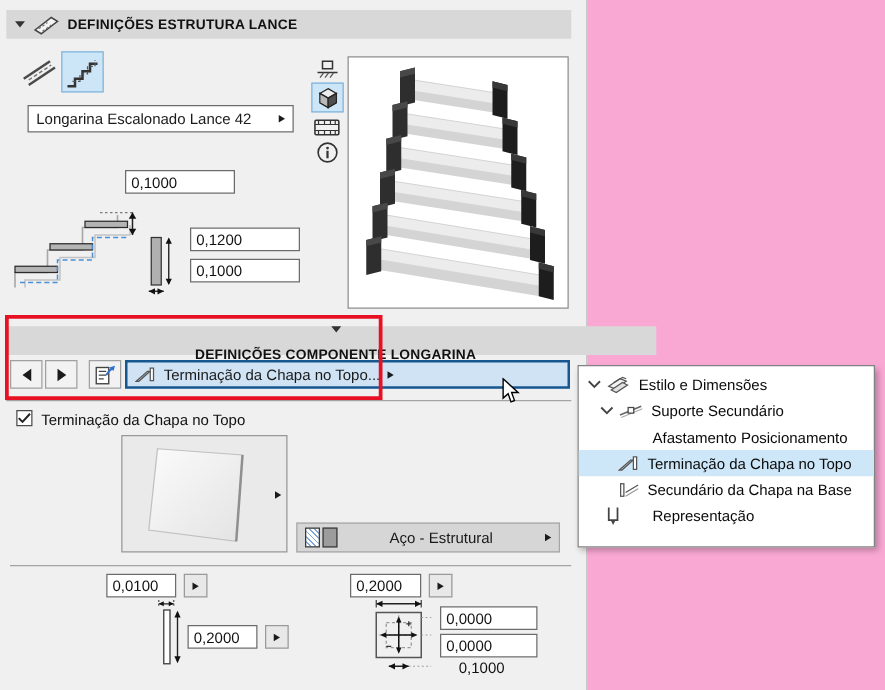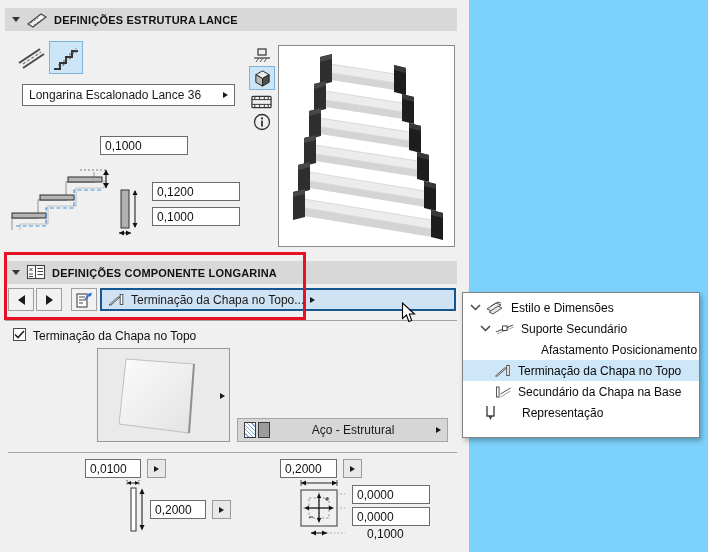--- a/index.html
+++ b/index.html
@@ -1,20 +1,20 @@
 <!DOCTYPE html>
 <html><head>
 <meta charset="utf-8">
 <style>
   * { margin:0; padding:0; box-sizing:border-box; }
   html,body { background:#fff; }
   #screen {
     position:relative; width:708px; height:552px; overflow:hidden;
     font-family:"Liberation Sans", sans-serif; font-size:12px; color:#1a1a1a;
-    background:#7dd3fc;
+    background:#f9a8d4;
     padding-left:12px;
   }
   .abs { position:absolute; }
   .panel { left:0; top:0; width:470px; height:552px; background:#f0f0f0; border-right:1px solid #b9b9b9; }
   .hdrbar { background:#d8d8d8; display:flex; align-items:center; gap:6px; padding-left:7px; }
   .hdrbar .title { font-size:11px; font-weight:bold; color:#111; letter-spacing:.2px; }
   .caret-down { width:0; height:0; border-left:4px solid transparent; border-right:4px solid transparent; border-top:5px solid #333; }
   .arr-r { width:0; height:0; border-left:6px solid #1a1a1a; border-top:4px solid transparent; border-bottom:4px solid transparent; }
   .arr-r.sm { border-left-width:5px; border-top-width:3.5px; border-bottom-width:3.5px; }
   .field { position:absolute; border:1px solid #6b6b6b; background:#fff; font-family:"Liberation Sans",sans-serif;
@@ -65,21 +65,21 @@
     </svg>
   </div>
   <div class="abs selbtn" style="left:49px;top:41px;width:34px;height:33px;">
     <svg width="28" height="26" viewBox="0 0 28 26">
       <path d="M2 24 H8 V18 H14 V12 H20 V6 H26" fill="none" stroke="#333" stroke-width="2"></path>
       <path d="M6 20 H12 V14 H18 V8 H24 V3" fill="none" stroke="#555" stroke-width="1" stroke-dasharray="2.5,1.8"></path>
     </svg>
   </div>
 
   <div class="abs dd" style="left:22px;top:84px;width:213px;height:22px;">
-    <span class="lbl">Longarina Escalonado Lance 36</span>
+    <span class="lbl">Longarina Escalonado Lance 42</span>
     <span class="arr-r sm"></span>
   </div>
 
   <input class="field" style="left: 100px; top: 136px; width: 88px; height: 19px;" readonly="" value="0,1000">
 
   <svg class="abs" style="left:10px;top:166px;" width="102" height="66" viewBox="0 0 102 66">
     <path d="M2 64 V52 H28 V34 H56 V16 H84 V6" fill="none" stroke="#a8a8a8" stroke-width="1.3"></path>
     <path d="M10 64 V58 H38 V40 H66 V22 H94 V14" fill="none" stroke="#c2c2c2" stroke-width="1.2"></path>
     <rect x="2" y="47" width="34" height="5" fill="#b4b4b4" stroke="#2b2b2b" stroke-width="1"></rect>
     <rect x="30" y="29" width="34" height="5" fill="#b4b4b4" stroke="#2b2b2b" stroke-width="1"></rect>
@@ -186,21 +186,21 @@
           <polygon points="25,153 153,174 153,183 25,162" fill="#ececec" stroke="#c8c8c8" stroke-width=".6"></polygon>
           <polygon points="25,162 153,183 153,191 25,170" fill="#d4d4d4"></polygon>
           <polygon points="14,146 26,143 26,171 14,174" fill="#2e2e2e"></polygon>
           <polygon points="14,146 26,143 26,148 14,151" fill="#484848"></polygon>
           <polygon points="152,164 164,167 164,194 152,191" fill="#1d1d1d"></polygon>
           <polygon points="152,164 164,167 164,172 152,169" fill="#383838"></polygon>
         </g>
     </svg>
   </div>
 
-  <div class="abs hdrbar" style="left:5px;top:261px;width:452px;height:23px;">
+  <div class="abs hdrbar" style="left:5px;top:261px;width:520px;height:23px;flex-direction:column;">
     <span class="caret-down"></span>
     <svg width="20" height="17" viewBox="0 0 20 17">
       <rect x="1.5" y="1.5" width="17" height="13" fill="#fff" stroke="#444" stroke-width="1.1"></rect>
       <line x1="9.5" y1="1.5" x2="9.5" y2="14.5" stroke="#444" stroke-width="1"></line>
       <path d="M3.5 4 L6.5 7 M6.5 4 L3.5 7" stroke="#444" stroke-width="1"></path>
       <path d="M11.5 4.5 H17 M11.5 7.5 H17 M11.5 10.5 H17" stroke="#444" stroke-width="1"></path>
       <path d="M3 10 H7 M3 12.5 H7" stroke="#444" stroke-width="1"></path>
     </svg>
     <span class="title">DEFINIÇÕES COMPONENTE LONGARINA</span>
   </div>
@@ -342,21 +342,21 @@
       </svg>
       <svg style="margin-left:4px;" width="19" height="13" viewBox="0 0 19 13">
         <line x1="1" y1="10" x2="18" y2="3" stroke="#666" stroke-width="1.2"></line>
         <line x1="2" y1="12" x2="19" y2="5" stroke="#aaa" stroke-width="1"></line>
         <rect x="7.5" y="4" width="4.5" height="4.5" fill="#fff" stroke="#444" stroke-width="1"></rect>
       </svg>
       <span class="plabel" style="margin-left:7px;">Suporte Secundário</span>
     </div>
 
     <div class="prow">
-      <span class="plabel" style="margin-left:78px;">Afastamento Posicionamento</span>
+      <span class="plabel" style="margin-left:59px;">Afastamento Posicionamento</span>
     </div>
 
     <div class="prow sel">
       <svg style="margin-left:31px;" width="18" height="14" viewBox="0 0 17 14">
         <path d="M1 12 L10 4 L12 4 L3 12 Z" fill="#f0f0f0" stroke="#555" stroke-width="1"></path>
         <rect x="12.2" y="1.5" width="2.6" height="10" fill="#fff" stroke="#555" stroke-width="1"></rect>
       </svg>
       <span class="plabel" style="margin-left:6px;">Terminação da Chapa no Topo</span>
     </div>
 

